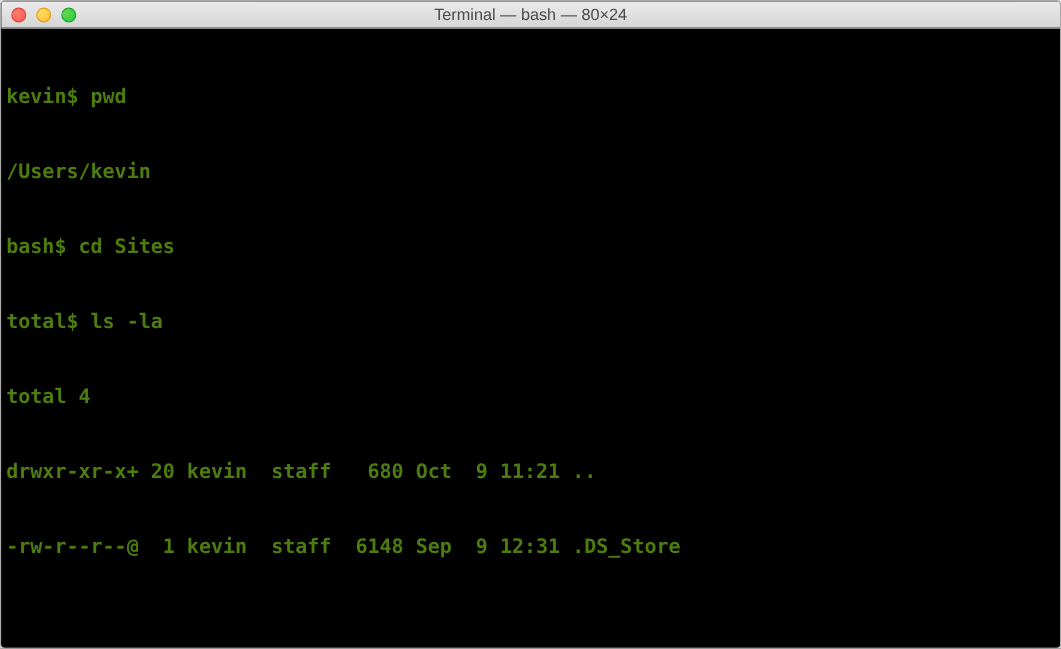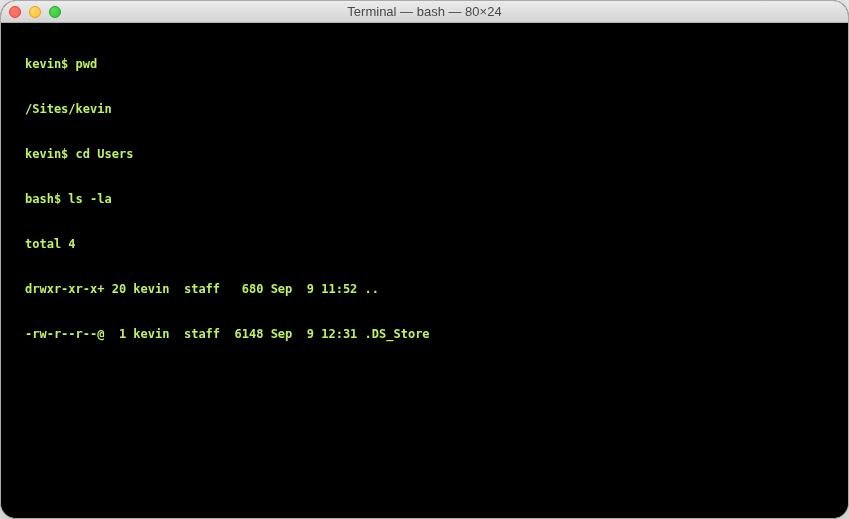--- a/index.html
+++ b/index.html
@@ -12,21 +12,21 @@
       display: flex;
       align-items: center;
       justify-content: center;
       min-height: 100vh;
       font-family: -apple-system, BlinkMacSystemFont, sans-serif;
     }
     .window {
       width: 849px;
       height: 519px;
       background: #000;
-      border-radius: 16px;
+      border-radius: 4px;
       overflow: hidden;
       box-shadow: 0 10px 40px rgba(0,0,0,0.3);
       border: 1px solid #aaa;
     }
     .titlebar {
       height: 22px;
       background: linear-gradient(to bottom, #ebebeb, #d5d5d5);
       display: flex;
       align-items: center;
       border-bottom: 1px solid #b0b0b0;
@@ -58,26 +58,26 @@
     }
     .title {
       flex: 1;
       text-align: center;
       font-size: 13px;
       color: #4a4a4a;
     }
     .terminal-body {
       background: #000;
       height: calc(100% - 22px);
-      padding: 4px 24px;
+      padding: 4px 4px;
       font-family: "Menlo", "Monaco", monospace;
-      font-size: 12px;
+      font-size: 16px;
       line-height: 1.25;
       font-weight: bold;
-      color: #bef264;
+      color: #4d7c0f;
       overflow: hidden;
       white-space: pre;
     }
     .line {
       white-space: pre;
     }
   </style>
 </head>
 <body>
 
@@ -85,24 +85,24 @@
   <div class="titlebar">
     <div class="traffic-lights">
       <div class="traffic-light close-btn"></div>
       <div class="traffic-light minimize-btn"></div>
       <div class="traffic-light zoom-btn"></div>
     </div>
     <div class="title">Terminal — bash — 80×24</div>
   </div>
   <div class="terminal-body">
     <div class="line">kevin$ pwd</div>
-    <div class="line">/Sites/kevin</div>
-    <div class="line">kevin$ cd Users</div>
-    <div class="line">bash$ ls -la</div>
+    <div class="line">/Users/kevin</div>
+    <div class="line">bash$ cd Sites</div>
+    <div class="line">total$ ls -la</div>
     <div class="line">total 4</div>
-    <div class="line">drwxr-xr-x+ 20 kevin  staff   680 Sep  9 11:52 ..</div>
+    <div class="line">drwxr-xr-x+ 20 kevin  staff   680 Oct  9 11:21 ..</div>
     <div class="line">-rw-r--r--@  1 kevin  staff  6148 Sep  9 12:31 .DS_Store</div>
     
     
     
     
   </div>
 </div>
 
 </body></html>

